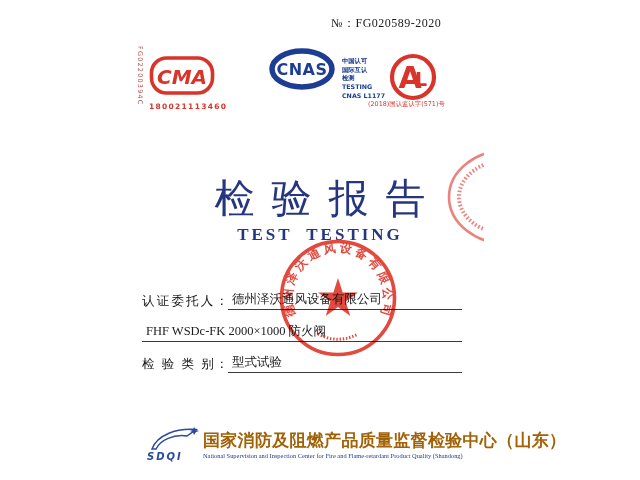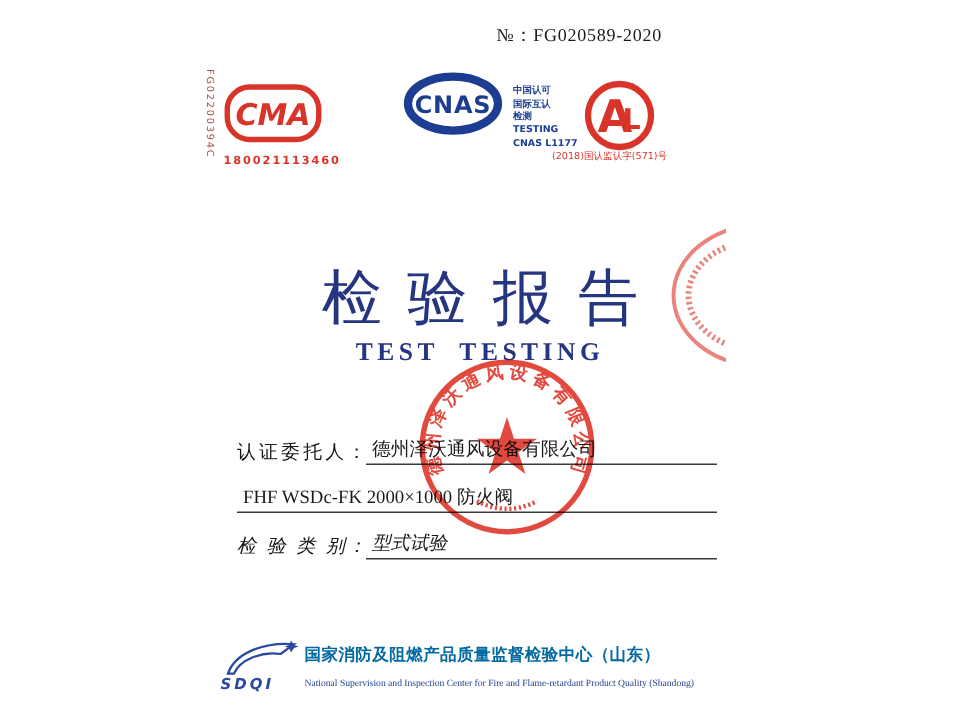--- a/index.html
+++ b/index.html
@@ -24,37 +24,37 @@
                font-size:6.4px;color:#d8342a;}
 
   
   .title-cn{position:absolute;left:0;top:171px;width:100%;text-align:center;
             font-size:40px;font-weight:normal;color:#26357f;letter-spacing:17px;text-indent:17px;}
   .title-en{position:absolute;left:0;top:225px;width:100%;text-align:center;
             font-family:"Liberation Serif",serif;font-size:17px;font-weight:bold;
             color:#26357f;letter-spacing:3px;word-spacing:7px;}
 
   
-  .form-row{position:absolute;left:158px;width:320px;display:flex;align-items:flex-end;height:18px;justify-content:space-between;}
+  .form-row{position:absolute;left:142px;width:320px;display:flex;align-items:flex-end;height:18px;justify-content:space-between;}
   .form-label{flex:none;width:86px;font-size:12.5px;color:#151515;
               text-align:justify;text-align-last:justify;}
   .form-value{flex:1;border-bottom:1.4px solid #3a3a3a;padding:0 0 1px 4px;
               font-family:"Liberation Serif",serif;font-size:12.5px;color:#1b1b1b;white-space:nowrap;}
-  .row-1{top:292px;}.row-2{top:324px;}.row-3{top:355px;font-style:italic;}
+  .row-1{top:292px;}.row-2{top:324px;}.row-3{top:355px;}
 
   
   .company-seal{position:absolute;left:276px;top:236px;mix-blend-mode:multiply;opacity:.92;}
   .partial-seal{position:absolute;left:446px;top:148px;opacity:.75;}
 
   
   .footer-logo-swoosh{position:absolute;left:146px;top:426px;}
   .footer-logo-text{position:absolute;left:147px;top:451px;font-style:italic;font-weight:bold;
                     font-size:10px;color:#2a4aa0;letter-spacing:2px;}
-  .footer-org-cn{position:absolute;left:203px;top:429px;font-size:11px;font-weight:bold;
-                 color:#0369a1;letter-spacing:.3px;}
+  .footer-org-cn{position:absolute;left:203px;top:429px;font-size:17px;font-weight:bold;
+                 color:#a16207;letter-spacing:.3px;}
   .footer-org-en{position:absolute;left:203px;top:452px;font-family:"Liberation Serif",serif;
                  font-size:6.4px;color:#1d3d92;}
 </style>
 </head>
 <body>
 
 <div class="page">
 
   <div class="report-no"><span>№：</span><span>FG020589-2020</span></div>
 

